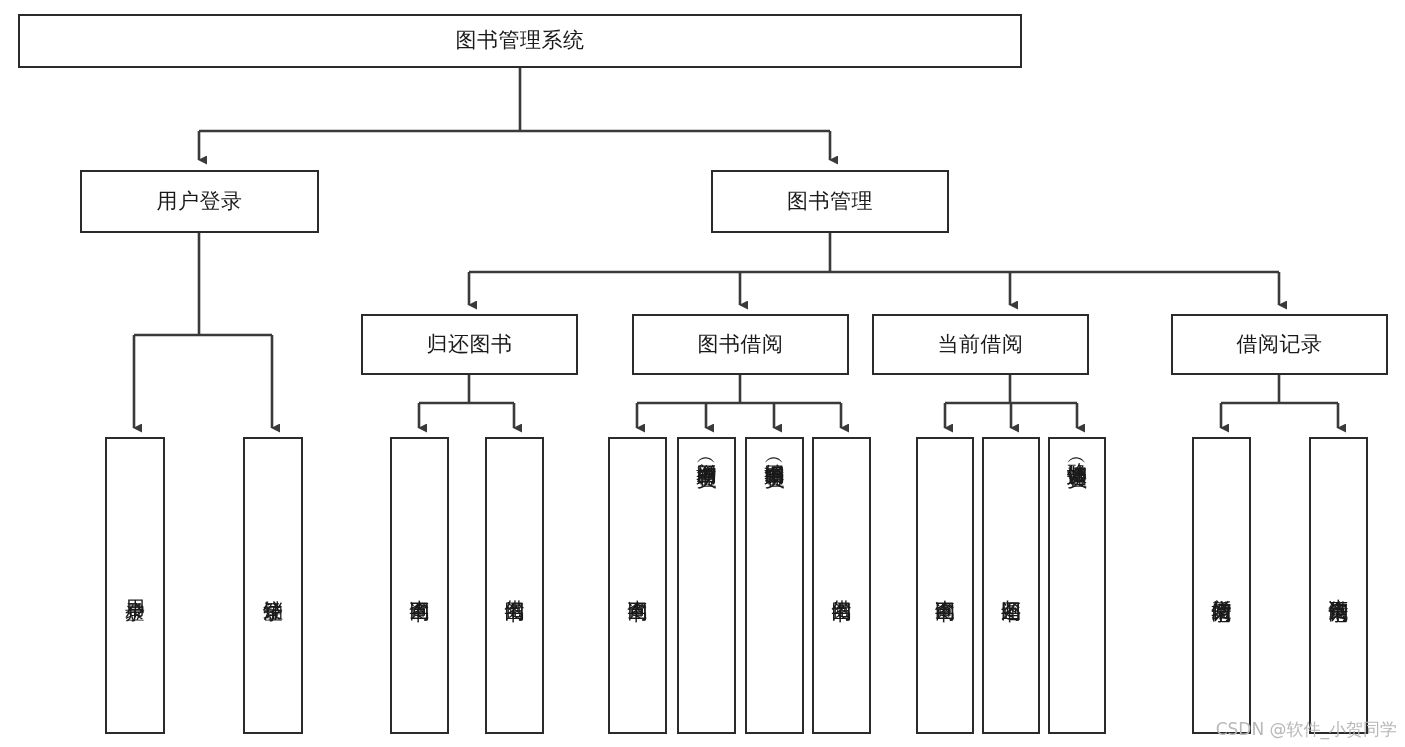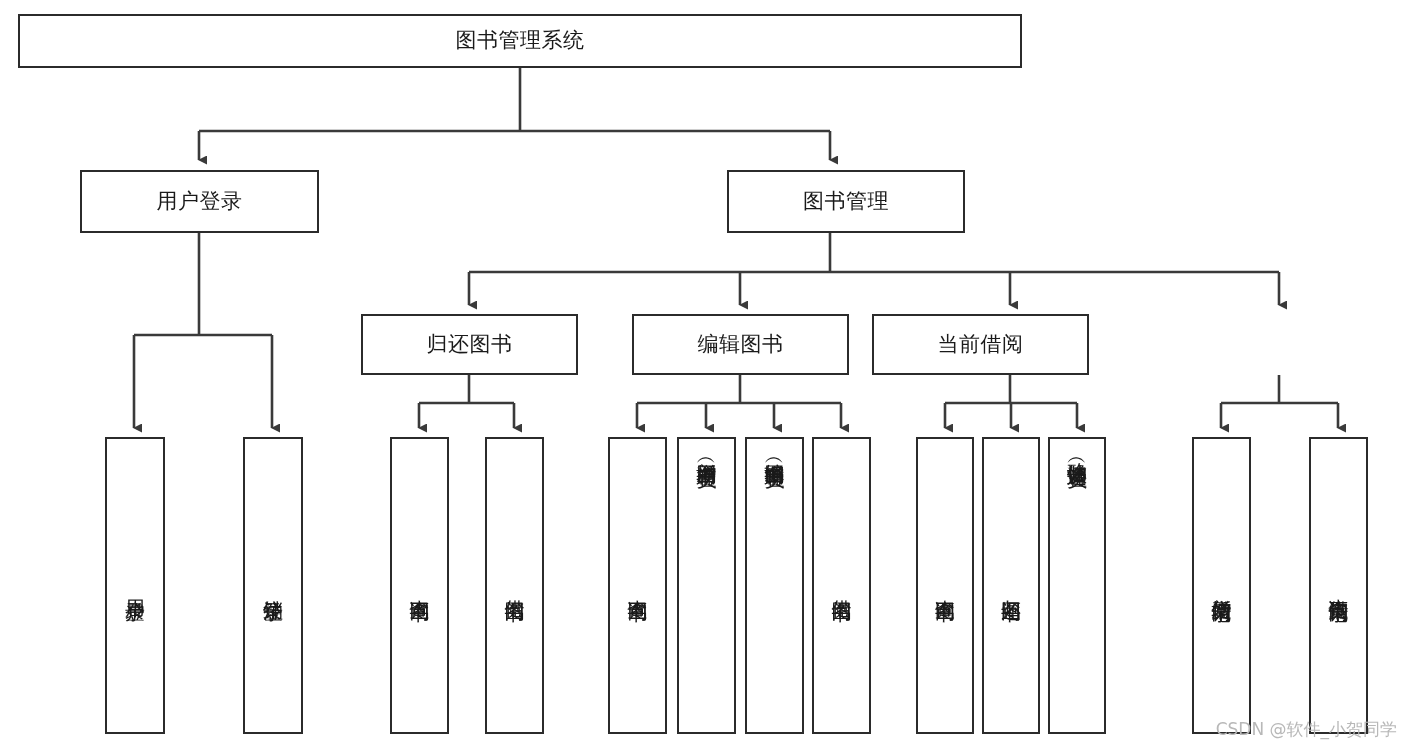--- a/index.html
+++ b/index.html
@@ -127,33 +127,36 @@
     </g>
   </svg>
 
   <div class="node-box" style="left:18px; top:14px; width:1004px; height:54px;">
     <span class="node-label-h">图书管理系统</span>
   </div>
 
   <div class="node-box" style="left:80px; top:170px; width:239px; height:63px;">
     <span class="node-label-h">用户登录</span>
   </div>
-  <div class="node-box" style="left:711px; top:170px; width:238px; height:63px;margin-left:16px;">
+  <div class="node-box" style="left:711px; top:170px; width:238px; height:63px;">
     <span class="node-label-h">图书管理</span>
   </div>
 
   <div class="node-box" style="left:361px; top:314px; width:217px; height:61px;">
     <span class="node-label-h">归还图书</span>
   </div>
   <div class="node-box" style="left:632px; top:314px; width:217px; height:61px;">
-    <span class="node-label-h">编辑图书</span>
+    <span class="node-label-h">图书借阅</span>
   </div>
   <div class="node-box" style="left:872px; top:314px; width:217px; height:61px;">
     <span class="node-label-h">当前借阅</span>
   </div>
+  <div class="node-box" style="left:1171px; top:314px; width:217px; height:61px;">
+    <span class="node-label-h">借阅记录</span>
+  </div>
 
   <div class="node-box leaf-box center-v" style="left:105px; top:437px; width:60px; height:297px;">
     <span class="node-label-v">用户登录</span>
   </div>
   <div class="node-box leaf-box center-v" style="left:243px; top:437px; width:60px; height:297px;">
     <span class="node-label-v">注销登录</span>
   </div>
 
   <div class="node-box leaf-box center-v" style="left:390px; top:437px; width:59px; height:297px;">
     <span class="node-label-v">查询图书</span>

